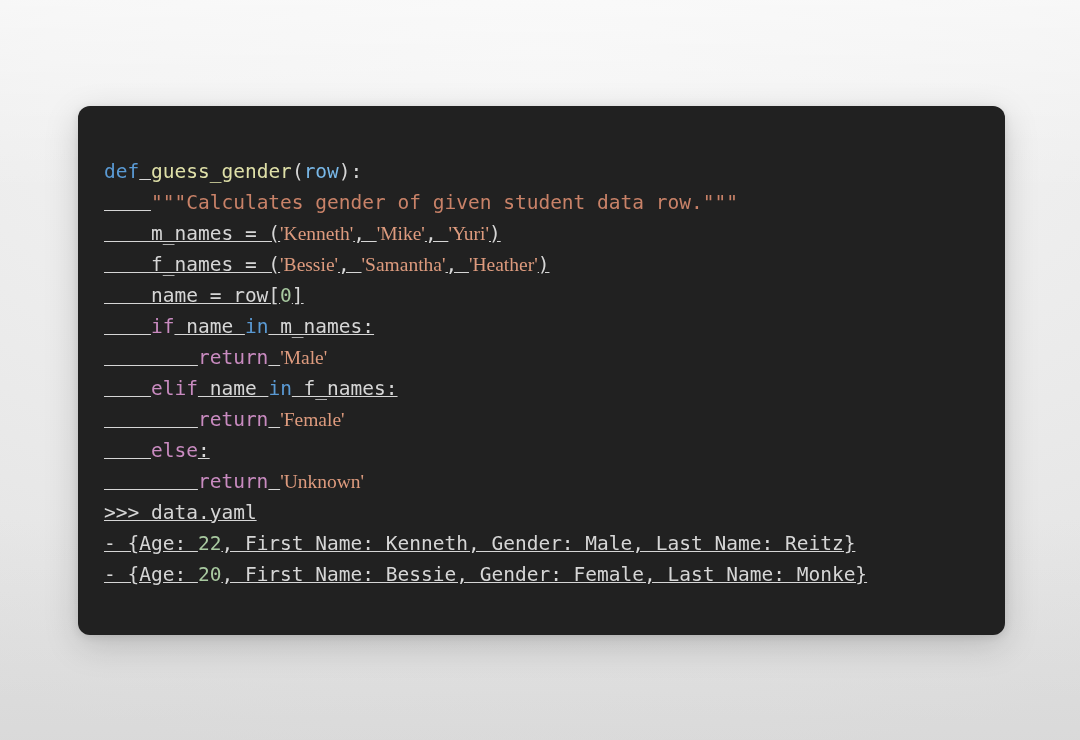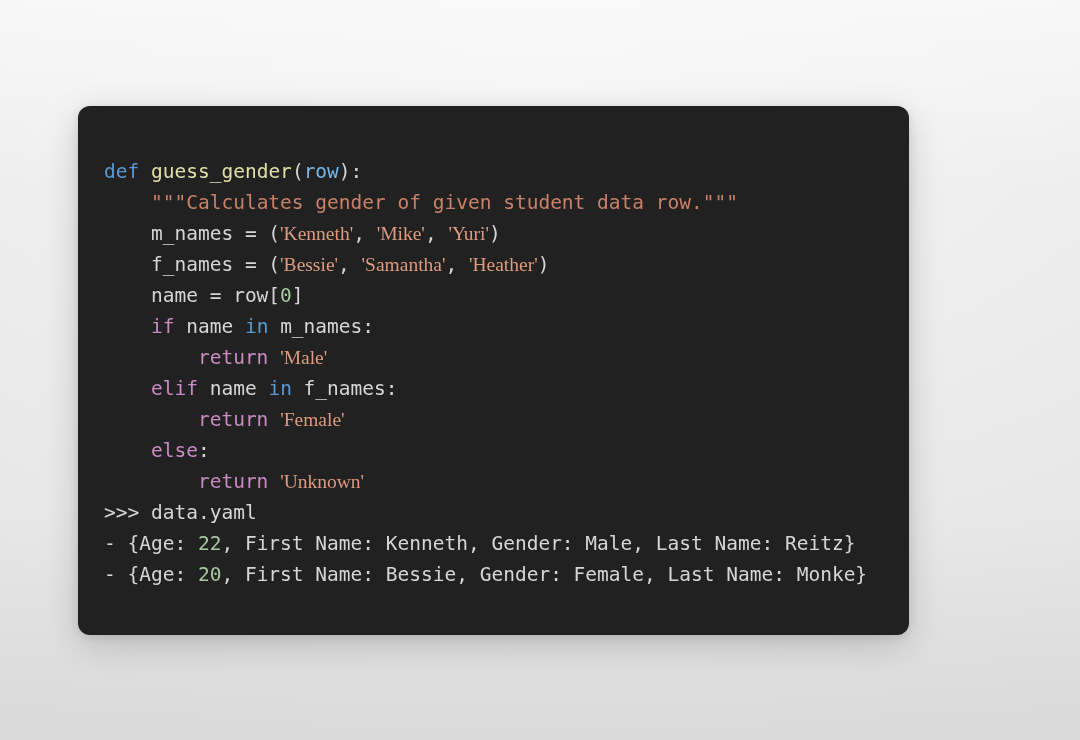--- a/index.html
+++ b/index.html
@@ -30,21 +30,21 @@
     pointer-events: none;
     background:
       linear-gradient(to bottom, rgba(255,255,255,0.55) 0%, rgba(255,255,255,0) 26%),
       linear-gradient(to top, rgba(198,198,198,0.30) 0%, rgba(198,198,198,0) 30%);
   }
 
   #code-card {
     position: absolute;
     left: 78px;
     top: 106px;
-    width: 831px;
+    width: 927px;
     height: 529px;
     background: #212121;
     border-radius: 12px;
     box-shadow:
       0 10px 34px rgba(0,0,0,0.17),
       0 2px 8px rgba(0,0,0,0.10);
     overflow: hidden;
     z-index: 2;
   }
 
@@ -67,21 +67,21 @@
   }
 
   
   .tok-kw       { color: #c98bc0; text-align: center; }  
   .tok-def      { color: #5a9ad4; }  
   .tok-fn       { color: #dfe0a8; }  
   .tok-param    { color: #78b8e8; }  
   .tok-str      { color: #de9b7e; font-family: Liberation Serif, serif; }  
   .tok-doc      { color: #c98268; }  
   .tok-num      { color: #a8c9a0; }  
-  .tok-plain    { color: #d6d6d6; }  
+  .tok-plain    { color: #d6d6d6; text-decoration: underline; }  
   .tok-punct    { color: #d6d6d6; }
 </style>
 </head>
 <body>
 
 <div id="stage">
 
   <div id="code-card" style="background: rgb(33, 33, 33);">
     <pre id="code-block"><div class="code-line"><span class="tok-def" style="color: rgb(90, 154, 212);">def</span><span class="tok-plain" style="color: rgb(214, 214, 214);"> </span><span class="tok-fn" style="color: rgb(223, 224, 168);">guess_gender</span><span class="tok-punct" style="color: rgb(214, 214, 214);">(</span><span class="tok-param" style="color: rgb(120, 184, 232);">row</span><span class="tok-punct" style="color: rgb(214, 214, 214);">):</span></div><div class="code-line"><span class="tok-plain" style="color: rgb(214, 214, 214);">    </span><span class="tok-doc" style="color: rgb(201, 130, 104);">"""Calculates gender of given student data row."""</span></div><div class="code-line"><span class="tok-plain" style="color: rgb(214, 214, 214);">    m_names = (</span><span class="tok-str" style="color: rgb(222, 155, 126);">'Kenneth'</span><span class="tok-plain" style="color: rgb(214, 214, 214);">, </span><span class="tok-str" style="color: rgb(222, 155, 126);">'Mike'</span><span class="tok-plain" style="color: rgb(214, 214, 214);">, </span><span class="tok-str" style="color: rgb(222, 155, 126);">'Yuri'</span><span class="tok-plain" style="color: rgb(214, 214, 214);">)</span></div><div class="code-line"><span class="tok-plain" style="color: rgb(214, 214, 214);">    f_names = (</span><span class="tok-str" style="color: rgb(222, 155, 126);">'Bessie'</span><span class="tok-plain" style="color: rgb(214, 214, 214);">, </span><span class="tok-str" style="color: rgb(222, 155, 126);">'Samantha'</span><span class="tok-plain" style="color: rgb(214, 214, 214);">, </span><span class="tok-str" style="color: rgb(222, 155, 126);">'Heather'</span><span class="tok-plain" style="color: rgb(214, 214, 214);">)</span></div><div class="code-line"><span class="tok-plain" style="color: rgb(214, 214, 214);">    name = row[</span><span class="tok-num" style="color: rgb(168, 201, 160);">0</span><span class="tok-plain" style="color: rgb(214, 214, 214);">]</span></div><div class="code-line"><span class="tok-plain" style="color: rgb(214, 214, 214);">    </span><span class="tok-kw" style="color: rgb(201, 139, 192);">if</span><span class="tok-plain" style="color: rgb(214, 214, 214);"> name </span><span class="tok-def" style="color: rgb(90, 154, 212);">in</span><span class="tok-plain" style="color: rgb(214, 214, 214);"> m_names:</span></div><div class="code-line"><span class="tok-plain" style="color: rgb(214, 214, 214);">        </span><span class="tok-kw" style="color: rgb(201, 139, 192);">return</span><span class="tok-plain" style="color: rgb(214, 214, 214);"> </span><span class="tok-str" style="color: rgb(222, 155, 126);">'Male'</span></div><div class="code-line"><span class="tok-plain" style="color: rgb(214, 214, 214);">    </span><span class="tok-kw" style="color: rgb(201, 139, 192);">elif</span><span class="tok-plain" style="color: rgb(214, 214, 214);"> name </span><span class="tok-def" style="color: rgb(90, 154, 212);">in</span><span class="tok-plain" style="color: rgb(214, 214, 214);"> f_names:</span></div><div class="code-line"><span class="tok-plain" style="color: rgb(214, 214, 214);">        </span><span class="tok-kw" style="color: rgb(201, 139, 192);">return</span><span class="tok-plain" style="color: rgb(214, 214, 214);"> </span><span class="tok-str" style="color: rgb(222, 155, 126);">'Female'</span></div><div class="code-line"><span class="tok-plain" style="color: rgb(214, 214, 214);">    </span><span class="tok-kw" style="color: rgb(201, 139, 192);">else</span><span class="tok-plain" style="color: rgb(214, 214, 214);">:</span></div><div class="code-line"><span class="tok-plain" style="color: rgb(214, 214, 214);">        </span><span class="tok-kw" style="color: rgb(201, 139, 192);">return</span><span class="tok-plain" style="color: rgb(214, 214, 214);"> </span><span class="tok-str" style="color: rgb(222, 155, 126);">'Unknown'</span></div><div class="code-line"><span class="tok-plain" style="color: rgb(214, 214, 214);">&gt;&gt;&gt; data.yaml</span></div><div class="code-line"><span class="tok-plain" style="color: rgb(214, 214, 214);">- {Age: </span><span class="tok-num" style="color: rgb(168, 201, 160);">22</span><span class="tok-plain" style="color: rgb(214, 214, 214);">, First Name: Kenneth, Gender: Male, Last Name: Reitz}</span></div><div class="code-line"><span class="tok-plain" style="color: rgb(214, 214, 214);">- {Age: </span><span class="tok-num" style="color: rgb(168, 201, 160);">20</span><span class="tok-plain" style="color: rgb(214, 214, 214);">, First Name: Bessie, Gender: Female, Last Name: Monke}</span></div></pre>
   </div>

